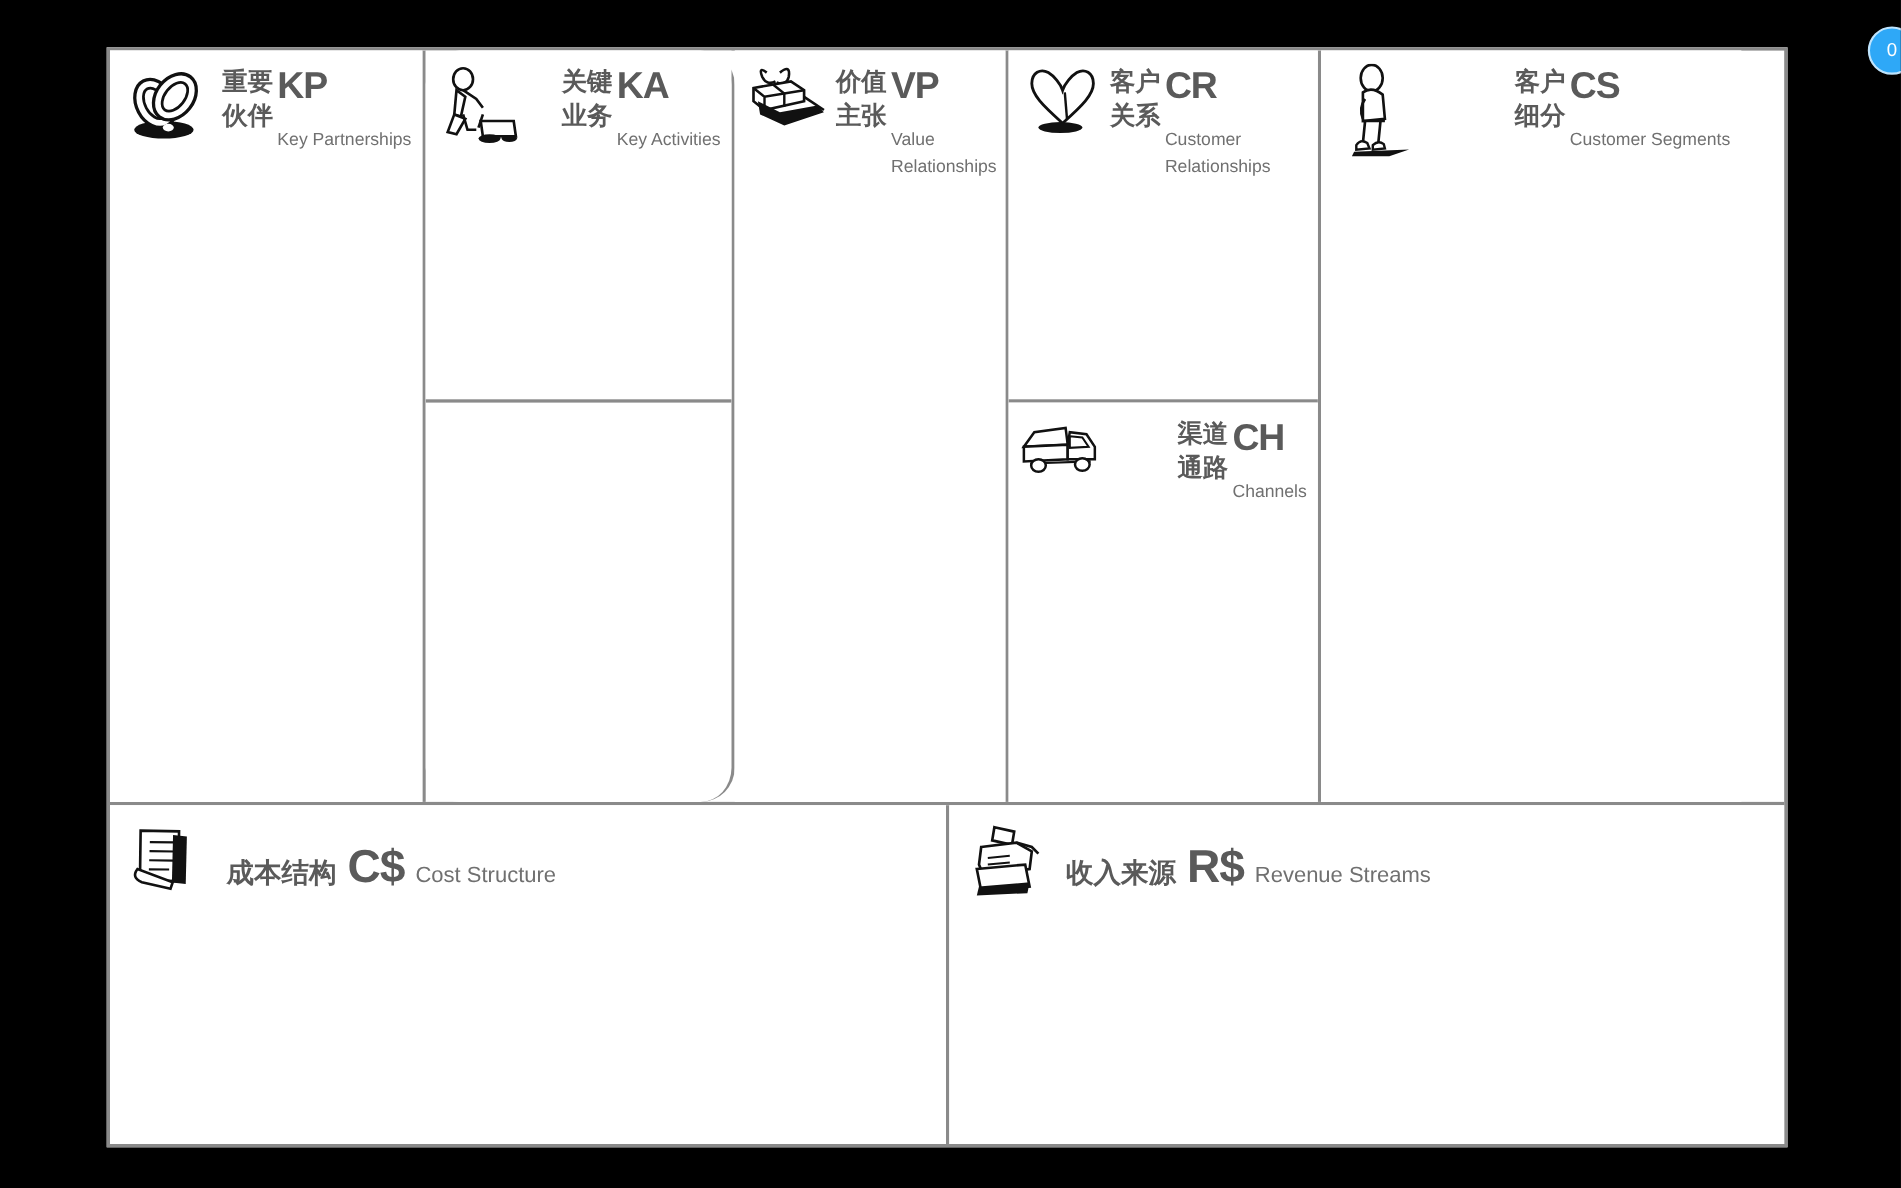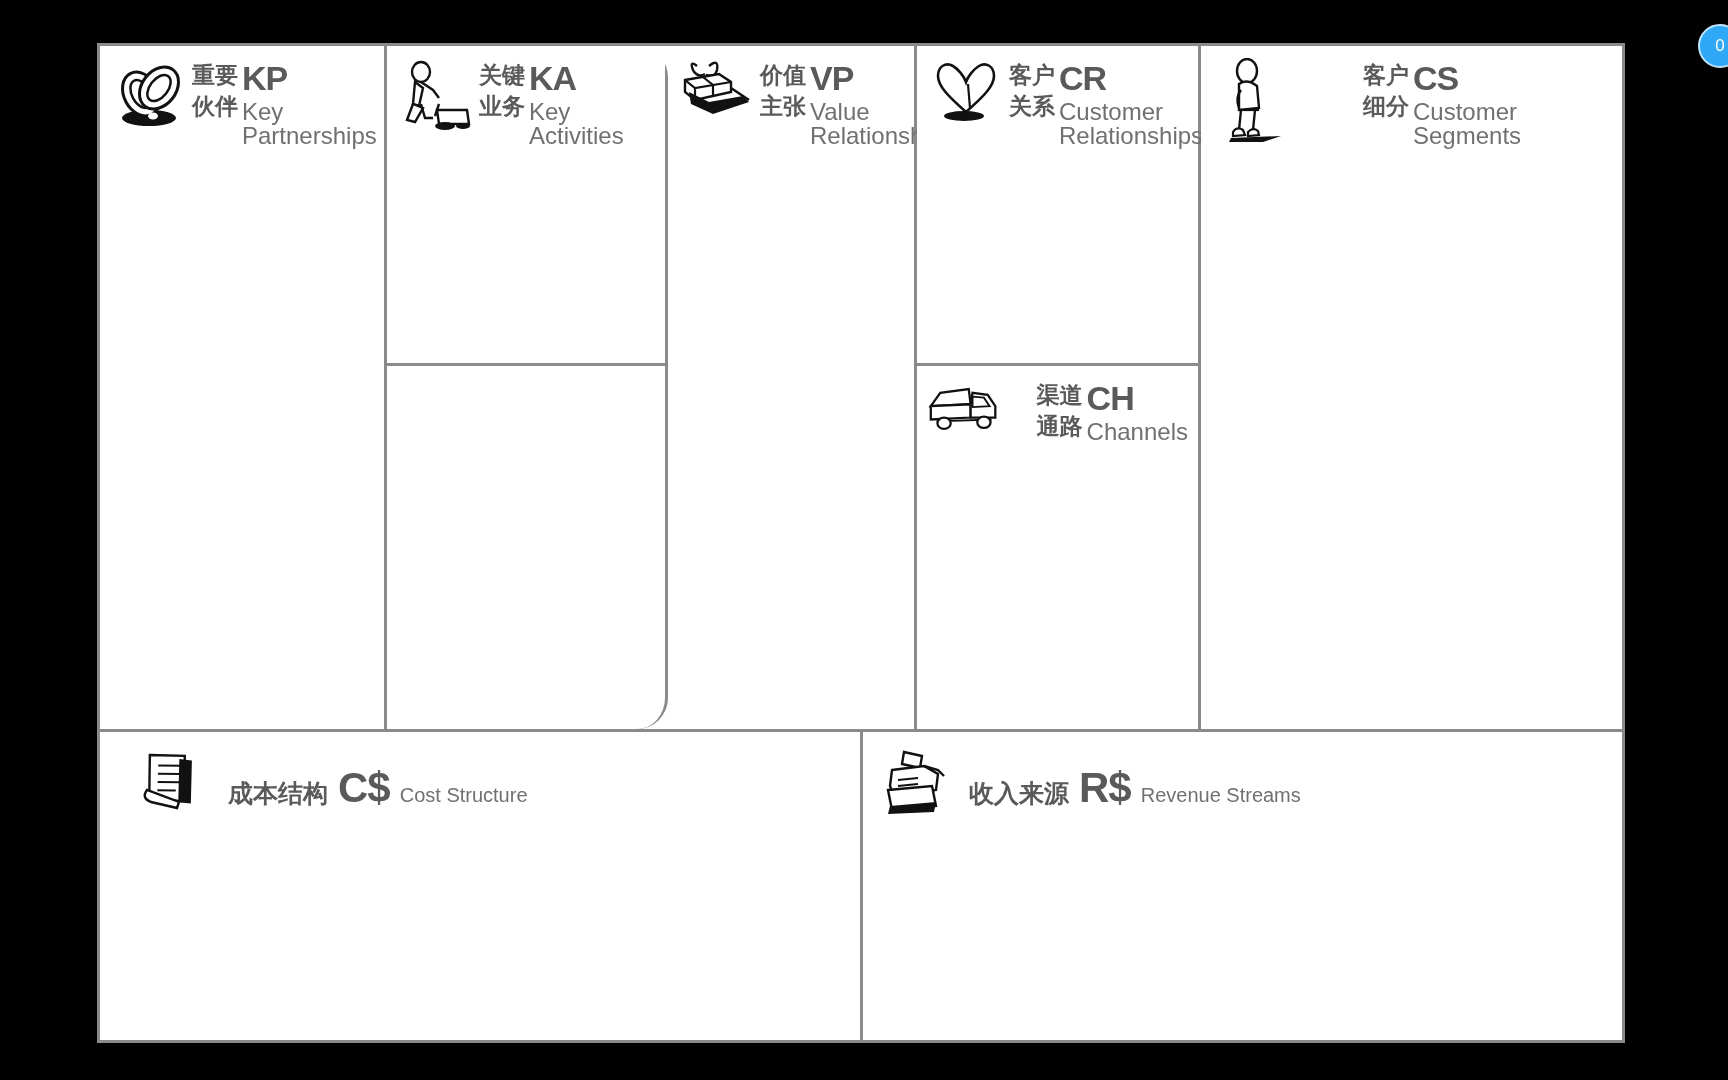--- a/index.html
+++ b/index.html
@@ -69,21 +69,21 @@
   
   #lower-band {
     display: flex;
     flex: 1 1 auto;
   }
   .low-cell {
     box-sizing: border-box;
     position: relative;
     background: #ffffff;
   }
-  .low-cost { width: 763px; border-right: 3px solid #8a8a8a; padding-left: 22px; }
+  .low-cost { width: 763px; border-right: 3px solid #8a8a8a; }
   .low-rev  { flex: 1 1 auto; }
 
   
   .cell-head {
     display: flex;
     align-items: flex-start;
     padding: 12px 10px 0 10px;
   }
 
   .icon-box {
@@ -131,24 +131,24 @@
     font-family: "Liberation Sans", sans-serif;
     font-weight: bold;
     font-size: 34px;
     line-height: 40px;
     color: #5a5a5a;
     letter-spacing: -1px;
     white-space: nowrap;
   }
   .en {
     font-family: "Liberation Sans", sans-serif;
-    font-size: 24px;
+    font-size: 16px;
     line-height: 24px;
     color: #707070;
-    margin-top: 2px;
+    margin-top: 18px;
     text-align: left;
     white-space: normal;
     max-width: 160px;
   }
   .en.wide { max-width: 220px; }
 
   
   .cell-head.inline {
     align-items: center;
     padding-top: 14px;

